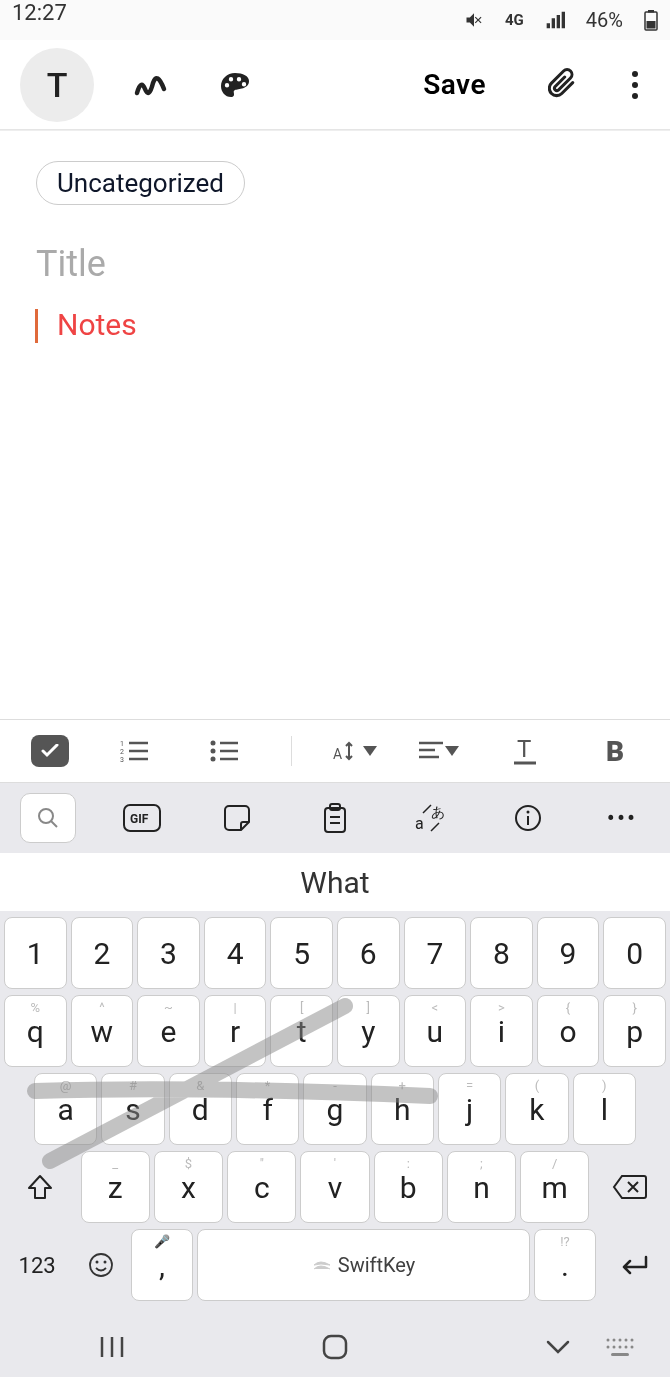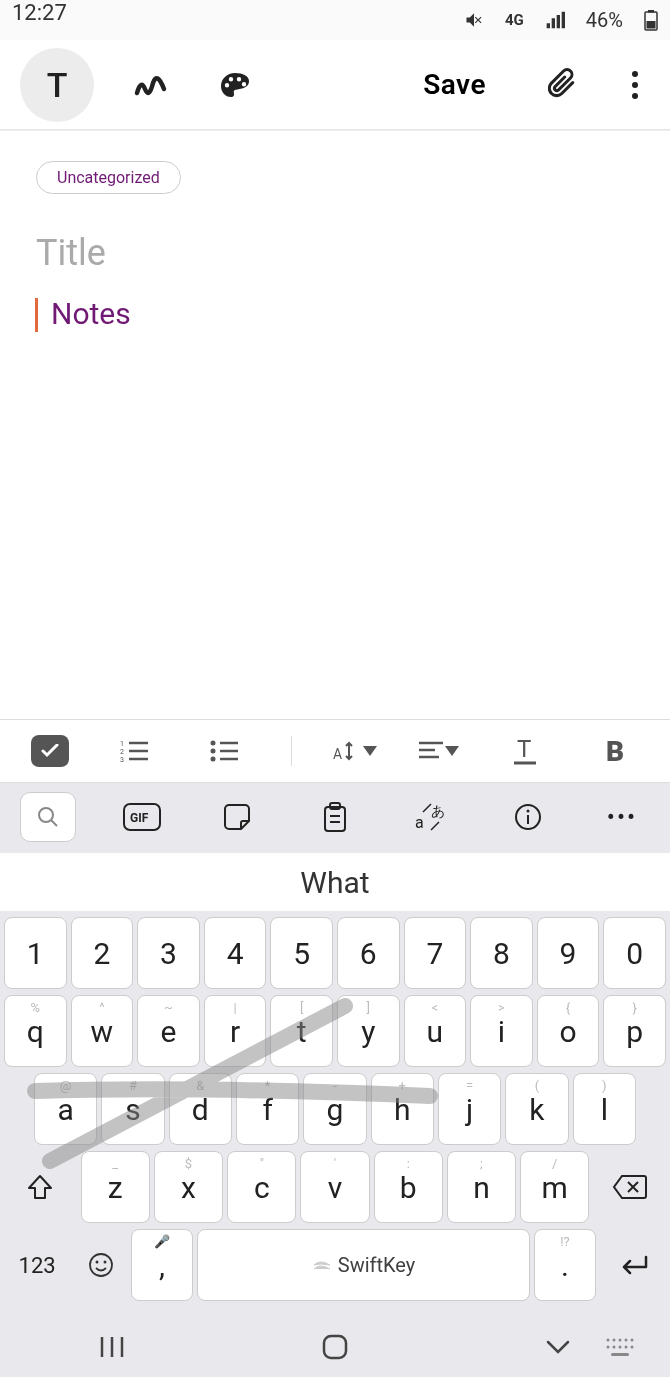--- a/index.html
+++ b/index.html
@@ -12,35 +12,35 @@
 
   
   .app-toolbar { height: 90px; display: flex; align-items: center; padding: 0 20px; gap: 30px; border-bottom: 1px solid #e5e5e5; background:#fff; }
   .tool-btn { width: 54px; height: 54px; display:flex; align-items:center; justify-content:center; color:#222; }
   .tool-btn.circle { background:#ececec; border-radius:50%; width:74px; height:74px; font-family: Georgia, serif; font-size:34px; font-weight:500; }
   .spacer { flex:1; }
   .save { font-size:28px; font-weight:600; letter-spacing:0.5px; }
 
   
   .editor { flex:1; background:#fff; padding: 30px 36px; border-top:1px solid #eee; }
-  .chip { display:inline-block; border:1.5px solid #ccc; border-radius:22px; padding:6px 20px; color:#701a75; font-size:16px; }
+  .chip { display:inline-block; border:1.5px solid #ccc; border-radius:22px; padding:6px 20px; color:#0f172a; font-size:26px; }
   .title-field { margin-top:38px; font-size:36px; color:#aaa; }
-  .notes-field { margin-top:22px; font-size:30px; color:#701a75; position:relative; padding-left:15px; }
+  .notes-field { margin-top:22px; font-size:30px; color:#ef4444; position:relative; padding-left:21px; }
   .cursor { position:absolute; left:-1px; top:2px; width:2.5px; height:34px; background:#e06a3b; }
 
   
   .format-bar { height:64px; background:#fff; border-top:1px solid #ddd; border-bottom:1px solid #ddd; display:flex; align-items:center; justify-content:space-around; padding:0 10px; }
   .fbtn { width:48px; height:40px; display:flex; align-items:center; justify-content:center; color:#555; }
   .fbtn.square { background:#555; border-radius:8px; color:#fff; width:38px; height:32px; }
   .fdiv { width:1px; height:30px; background:#ddd; }
   .fgroup { display:flex; align-items:center; gap:2px; }
   .caret-down { width:0; height:0; border-left:7px solid transparent; border-right:7px solid transparent; border-top:10px solid #555; }
 
   
-  .kb-top { height:70px; background:#e9e9ed; display:flex; gap:18px; padding:9px 20px; }
+  .kb-top { height:70px; background:#e9e9ed; display:flex; align-items:center; gap:18px; padding:0 20px; }
   .kb-top .kbtn { width:56px; height:50px; display:flex; align-items:center; justify-content:center; border-radius:10px; color:#222; }
   .kb-top .kbtn.search { background:#fff; border:1px solid #ccc; }
   .kbtn svg { display:block; }
 
   
   .suggestion { height:58px; background:#fff; display:flex; align-items:center; justify-content:center; font-size:30px; color:#333; }
 
   
   .keyboard { background:#e9e9ed; padding:6px 4px 10px; }
   .krow { display:flex; gap:4px; margin-bottom:6px; }

